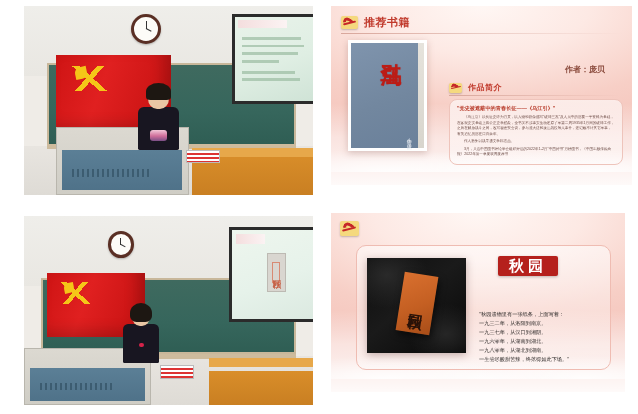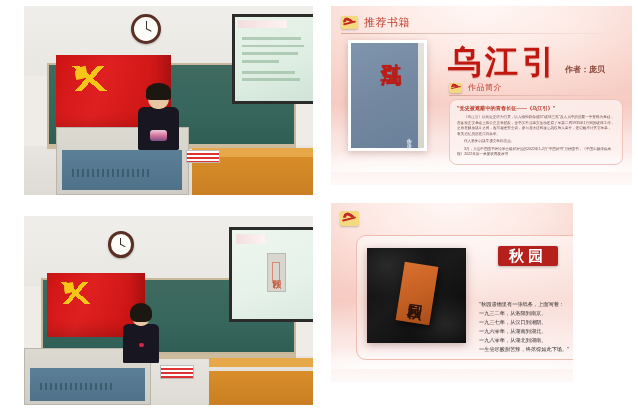--- a/index.html
+++ b/index.html
@@ -107,21 +107,21 @@
   .emblem{position:relative;display:inline-block;background:#f5d97e;
     border-radius:2px;box-shadow:0 1px 2px rgba(0,0,0,.22);}
   .emblem .hammer{position:absolute;left:12%;top:46%;width:76%;height:12%;
     background:#c62828;transform:rotate(-14deg);border-radius:1px;}
   .emblem .sickle{position:absolute;left:14%;top:16%;width:62%;height:58%;
     border:3px solid #c62828;border-radius:50%;
     border-right-color:transparent;border-bottom-color:transparent;
     transform:rotate(28deg);box-sizing:border-box;}
 
   .slide-head{position:absolute;display:flex;align-items:center;gap:6px;}
-  .slide-head .hd-text{color:#c0392b;font-weight:normal;letter-spacing:.5px;}
+  .slide-head .hd-text{color:#c0392b;font-weight:bold;letter-spacing:.5px;}
   .head-rule{position:absolute;height:1px;
     background:linear-gradient(90deg,#d8a79c,rgba(216,167,156,0));}
 
   
   .bookcover1{position:absolute;background:#fff;padding:3px;
     box-shadow:0 2px 7px rgba(120,70,60,.28);box-sizing:border-box;}
   .bookcover1 .cv{position:absolute;inset:3px;background:linear-gradient(160deg,#7f94ad,#72879f 55%,#6a809a);}
   .bookcover1 .cal{position:absolute;left:30%;top:5%;width:40%;height:84%;
     color:#c0170f;font-size:21px;font-weight:bold;writing-mode:vertical-rl;
     font-family:"Liberation Serif",serif;line-height:1.05;
@@ -260,42 +260,41 @@
     <div class="head-rule" style="left:10px;top:27px;width:282px;"></div>
 
     <div class="bookcover1" style="left:17px;top:34px;width:79px;height:111px;">
       <div class="cv">
         <div class="cal">乌江引</div>
         <div class="subtxt">作者：庞贝</div>
       </div>
       <div class="spine"></div>
     </div>
 
-    <div class="booktitle1" style="left:117px;top:34px;font-size:33px;">乌江引</div>
 
     <div class="author1" style="left:234px;top:58px;font-size:8px;">作者：庞贝</div>
 
     <div class="slide-head" style="left:118px;top:76px;align-items:center;">
       <span class="emblem" style="width:13px;height:10px;">
         <span class="sickle"></span>
           <span class="hammer"></span>
       </span>
       <span class="hd-text" style="font-size:8px;">作品简介</span>
     </div>
     <div class="head-rule" style="left:118px;top:89px;width:172px;"></div>
 
     <div class="introbox" style="left:118px;top:93px;width:174px;height:66px;">
       <div class="q" style="font-size:5.2px;">"党史被遮蔽中的青春长征——《乌江引》"</div>
       <p style="font-size:3.6px;line-height:1.55;text-indent:7px;">《乌江引》以长征史诗为背景，以人物和群像描写"破译三杰"及人员中的历要一手资料为基础，在客观史实基础上将公正史学想象，全书又不涉事实生动还原了军委二局1935年1月间的破译工作，之后在解放战斗之间，改写秘密安会议，参与淮大捷和渡江战役等人事件，还记载不计其它军事，有关追忆历历在目百余年。</p>
       <p style="font-size:3.6px;line-height:1.55;text-indent:7px;">作人篇集以战果遗文学标志品。</p>
       <p style="font-size:3.6px;line-height:1.55;text-indent:7px;">3月，入选中国图书评论学会组织评选的2022年1-2月"中国好书"月榜图书，《中国出版传媒商报》2022年第一季度双周度荐书</p>
     </div>
   </div>
 
-  <div class="slide" style="left:331px;top:203px;width:242px;height:179px;">
+  <div class="slide" style="left:331px;top:213px;width:294px;height:179px;">
     <div class="mist"></div>
 
     <span class="emblem" style="position:absolute;left:9px;top:8px;width:19px;height:15px;">
       <span class="sickle"></span>
         <span class="hammer"></span>
     </span>
 
     <div class="card2" style="left:25px;top:32px;width:255px;height:125px;"></div>
 
     <div class="bookcover2" style="left:36px;top:45px;width:99px;height:95px;">

